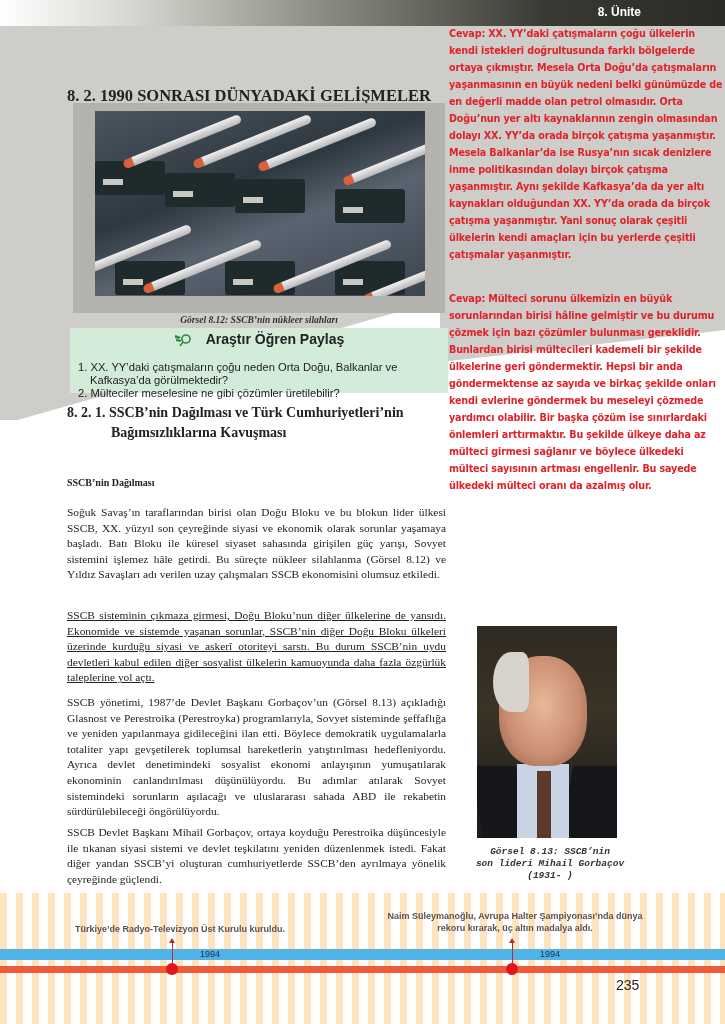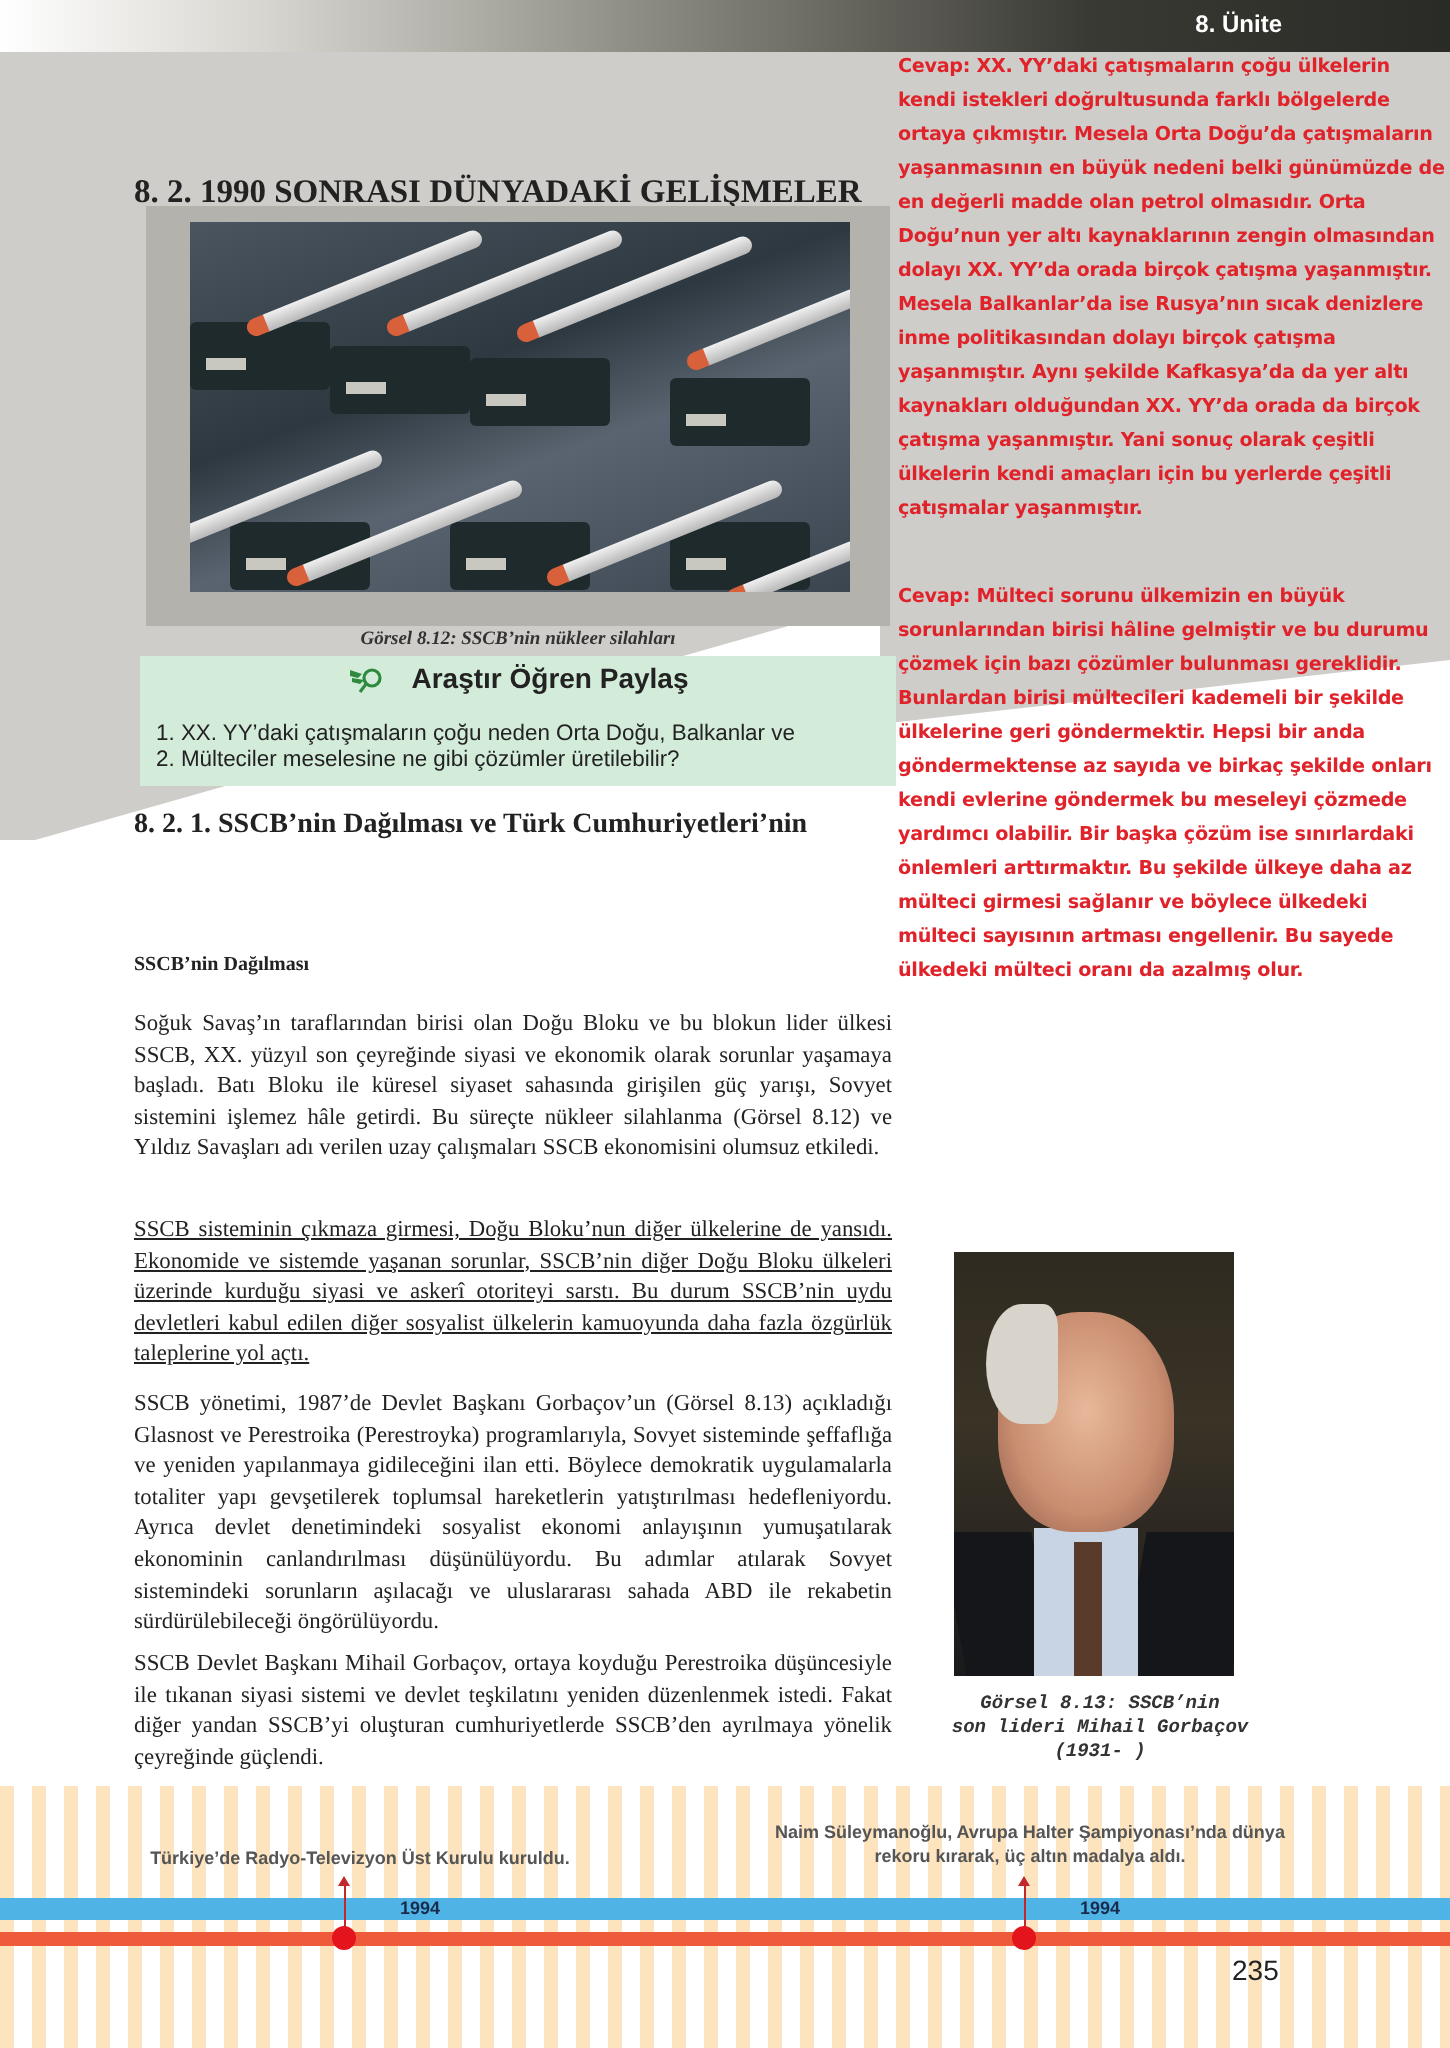--- a/index.html
+++ b/index.html
@@ -34,21 +34,21 @@
     .shirt { position: absolute; left: 40px; top: 138px; width: 52px; height: 74px; background: #c8d4e4; }
     .tie { position: absolute; left: 60px; top: 145px; width: 14px; height: 67px; background: #5a3a2a; }
     .suit-l { position: absolute; left: 0; top: 140px; width: 45px; height: 72px; background: #15161a; transform: skewX(10deg); }
     .suit-r { position: absolute; left: 90px; top: 140px; width: 55px; height: 72px; background: #15161a; transform: skewX(-10deg); }
     .caption2 { position: absolute; left: 470px; top: 846px; width: 160px; text-align: center; font-size: 9.5px; font-style: italic; font-weight: bold; color: #333; line-height: 12px; font-family: Liberation Mono, monospace; }
     .timeline { position: absolute; left: 0; top: 893px; width: 725px; height: 131px;
       background: repeating-linear-gradient(90deg, #fde4bf 0px, #fde4bf 7px, #ffffff 7px, #ffffff 16px); }
     .tl-event { position: absolute; font-family: "Liberation Sans", sans-serif; font-size: 9px; font-weight: bold; color: #555; text-align: center; line-height: 12px; }
     .blue-bar { position: absolute; left: 0; top: 56px; width: 725px; height: 11px; background: #4fb3e6; }
     .red-bar { position: absolute; left: 0; top: 73px; width: 725px; height: 7px; background: #ef5b3a; }
-    .year { position: absolute; top: 56px; font-family: "Liberation Sans", sans-serif; font-size: 9px; font-weight: bold; color: #1a2a4a; line-height: 11px; }
+    .year { position: absolute; top: 56px; font-family: "Liberation Sans", sans-serif; font-size: 9px; font-weight: normal; color: #1a2a4a; line-height: 11px; }
     .dot { position: absolute; top: 70px; width: 12px; height: 12px; background: #e3141c; border-radius: 50%; }
     .stem { position: absolute; top: 48px; width: 1px; height: 24px; background: #c0282c; }
     .arrow { position: absolute; top: 45px; width: 0; height: 0; border-left: 3px solid transparent; border-right: 3px solid transparent; border-bottom: 5px solid #c0282c; }
     .page-num { position: absolute; left: 616px; top: 84px; font-family: "Liberation Sans", sans-serif; font-size: 14px; color: #222; }
   </style>
 </head>
 <body>
 
 <div class="gray-overlay"></div>
 
@@ -83,26 +83,28 @@
   <div class="research-title">
     <svg class="research-icon" viewBox="0 0 18 14">
       <path d="M1 2 L7 4 L5 6 L1 5 Z" fill="#2e8b3e"></path>
       <path d="M2 6 L8 7 L6 9 L2 8 Z" fill="#2e8b3e"></path>
       <circle cx="12" cy="6" r="4" fill="none" stroke="#2e8b3e" stroke-width="1.6"></circle>
       <line x1="9" y1="9" x2="6" y2="13" stroke="#2e8b3e" stroke-width="1.6"></line>
     </svg><span>Araştır Öğren Paylaş</span>
   </div>
   <div class="research-list">
     <div>1. XX. YY’daki çatışmaların çoğu neden Orta Doğu, Balkanlar ve</div>
+    <div class="indent">Kafkasya’da görülmektedir?</div>
     <div>2. Mülteciler meselesine ne gibi çözümler üretilebilir?</div>
   </div>
 </div>
 
 <div class="sub-title">
   <div>8. 2. 1. SSCB’nin Dağılması ve Türk Cumhuriyetleri’nin</div>
+  <div class="l2">Bağımsızlıklarına Kavuşması</div>
 </div>
 
 <div class="h3">SSCB’nin Dağılması</div>
 
 <p class="para" style="top:505px;">Soğuk Savaş’ın taraflarından birisi olan Doğu Bloku ve bu blokun lider ülkesi SSCB, XX. yüzyıl son çeyreğinde siyasi ve ekonomik olarak sorunlar yaşamaya başladı. Batı Bloku ile küresel siyaset sahasında girişilen güç yarışı, Sovyet sistemini işlemez hâle getirdi. Bu süreçte nükleer silahlanma (Görsel 8.12) ve Yıldız Savaşları adı verilen uzay çalışmaları SSCB ekonomisini olumsuz etkiledi.</p>
 <p class="para" style="top:608px;text-decoration:underline;">SSCB sisteminin çıkmaza girmesi, Doğu Bloku’nun diğer ülkelerine de yansıdı. Ekonomide ve sistemde yaşanan sorunlar, SSCB’nin diğer Doğu Bloku ülkeleri üzerinde kurduğu siyasi ve askerî otoriteyi sarstı. Bu durum SSCB’nin uydu devletleri kabul edilen diğer sosyalist ülkelerin kamuoyunda daha fazla özgürlük taleplerine yol açtı.</p>
 <p class="para" style="top:695px;">SSCB yönetimi, 1987’de Devlet Başkanı Gorbaçov’un (Görsel 8.13) açıkladığı Glasnost ve Perestroika (Perestroyka) programlarıyla, Sovyet sisteminde şeffaflığa ve yeniden yapılanmaya gidileceğini ilan etti. Böylece demokratik uygulamalarla totaliter yapı gevşetilerek toplumsal hareketlerin yatıştırılması hedefleniyordu. Ayrıca devlet denetimindeki sosyalist ekonomi anlayışının yumuşatılarak ekonominin canlandırılması düşünülüyordu. Bu adımlar atılarak Sovyet sistemindeki sorunların aşılacağı ve uluslararası sahada ABD ile rekabetin sürdürülebileceği öngörülüyordu.</p>
 <p class="para" style="top:825px;">SSCB Devlet Başkanı Mihail Gorbaçov, ortaya koyduğu Perestroika düşüncesiyle ile tıkanan siyasi sistemi ve devlet teşkilatını yeniden düzenlenmek istedi. Fakat diğer yandan SSCB’yi oluşturan cumhuriyetlerde SSCB’den ayrılmaya yönelik çeyreğinde güçlendi.</p>
 
 <div class="answer" style="top:25px;">Cevap: XX. YY’daki çatışmaların çoğu ülkelerin kendi istekleri doğrultusunda farklı bölgelerde ortaya çıkmıştır. Mesela Orta Doğu’da çatışmaların yaşanmasının en büyük nedeni belki günümüzde de en değerli madde olan petrol olmasıdır. Orta Doğu’nun yer altı kaynaklarının zengin olmasından dolayı XX. YY’da orada birçok çatışma yaşanmıştır. Mesela Balkanlar’da ise Rusya’nın sıcak denizlere inme politikasından dolayı birçok çatışma yaşanmıştır. Aynı şekilde Kafkasya’da da yer altı kaynakları olduğundan XX. YY’da orada da birçok çatışma yaşanmıştır. Yani sonuç olarak çeşitli ülkelerin kendi amaçları için bu yerlerde çeşitli çatışmalar yaşanmıştır.</div>

